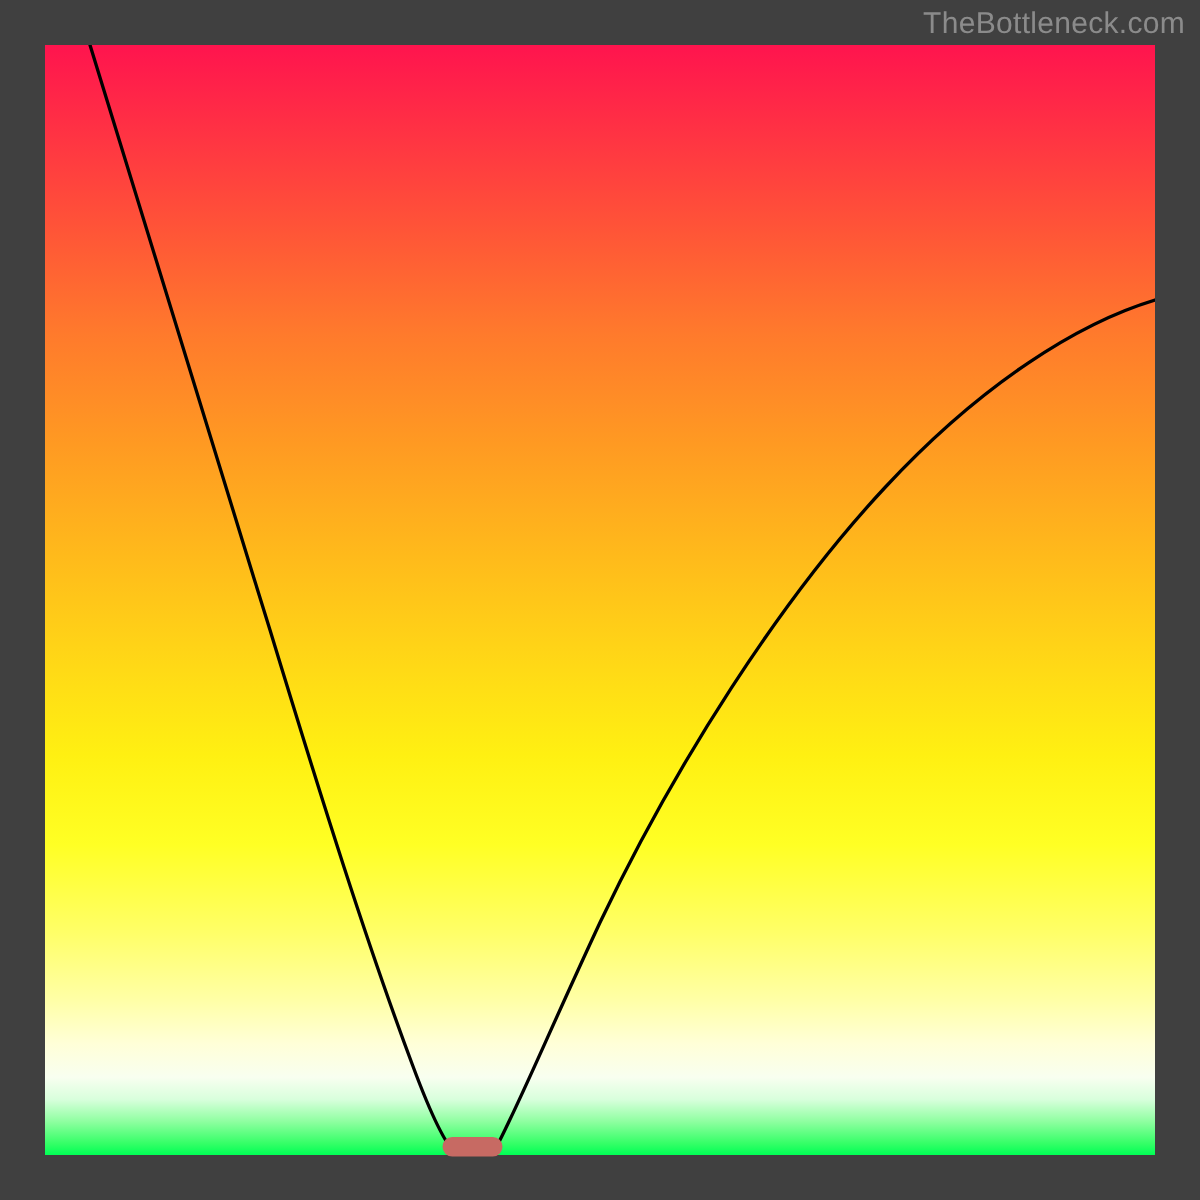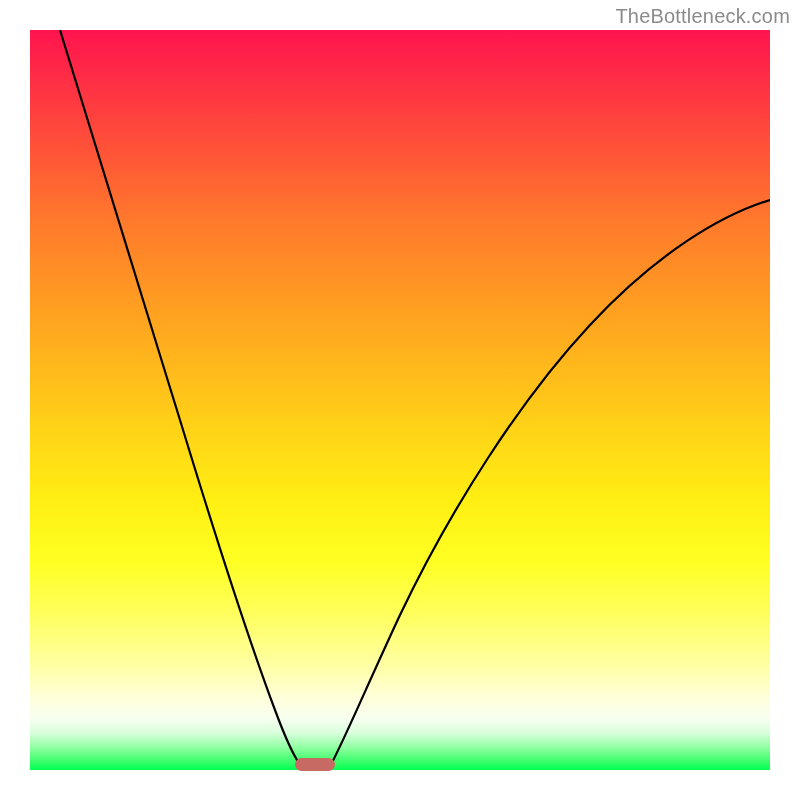--- a/index.html
+++ b/index.html
@@ -9,21 +9,21 @@
     height: 800px;
     background: #000000;
     overflow: hidden;
   }
   .frame {
     position: absolute;
     left: 0;
     top: 0;
     width: 800px;
     height: 800px;
-    background: #ffffff;
+    background: #404040;
   }
   .plot-area {
     position: absolute;
     left: 30px;
     top: 30px;
     width: 740px;
     height: 740px;
     background: linear-gradient(to bottom,
       #ff144e 0%,
       #ff2b46 6%,

